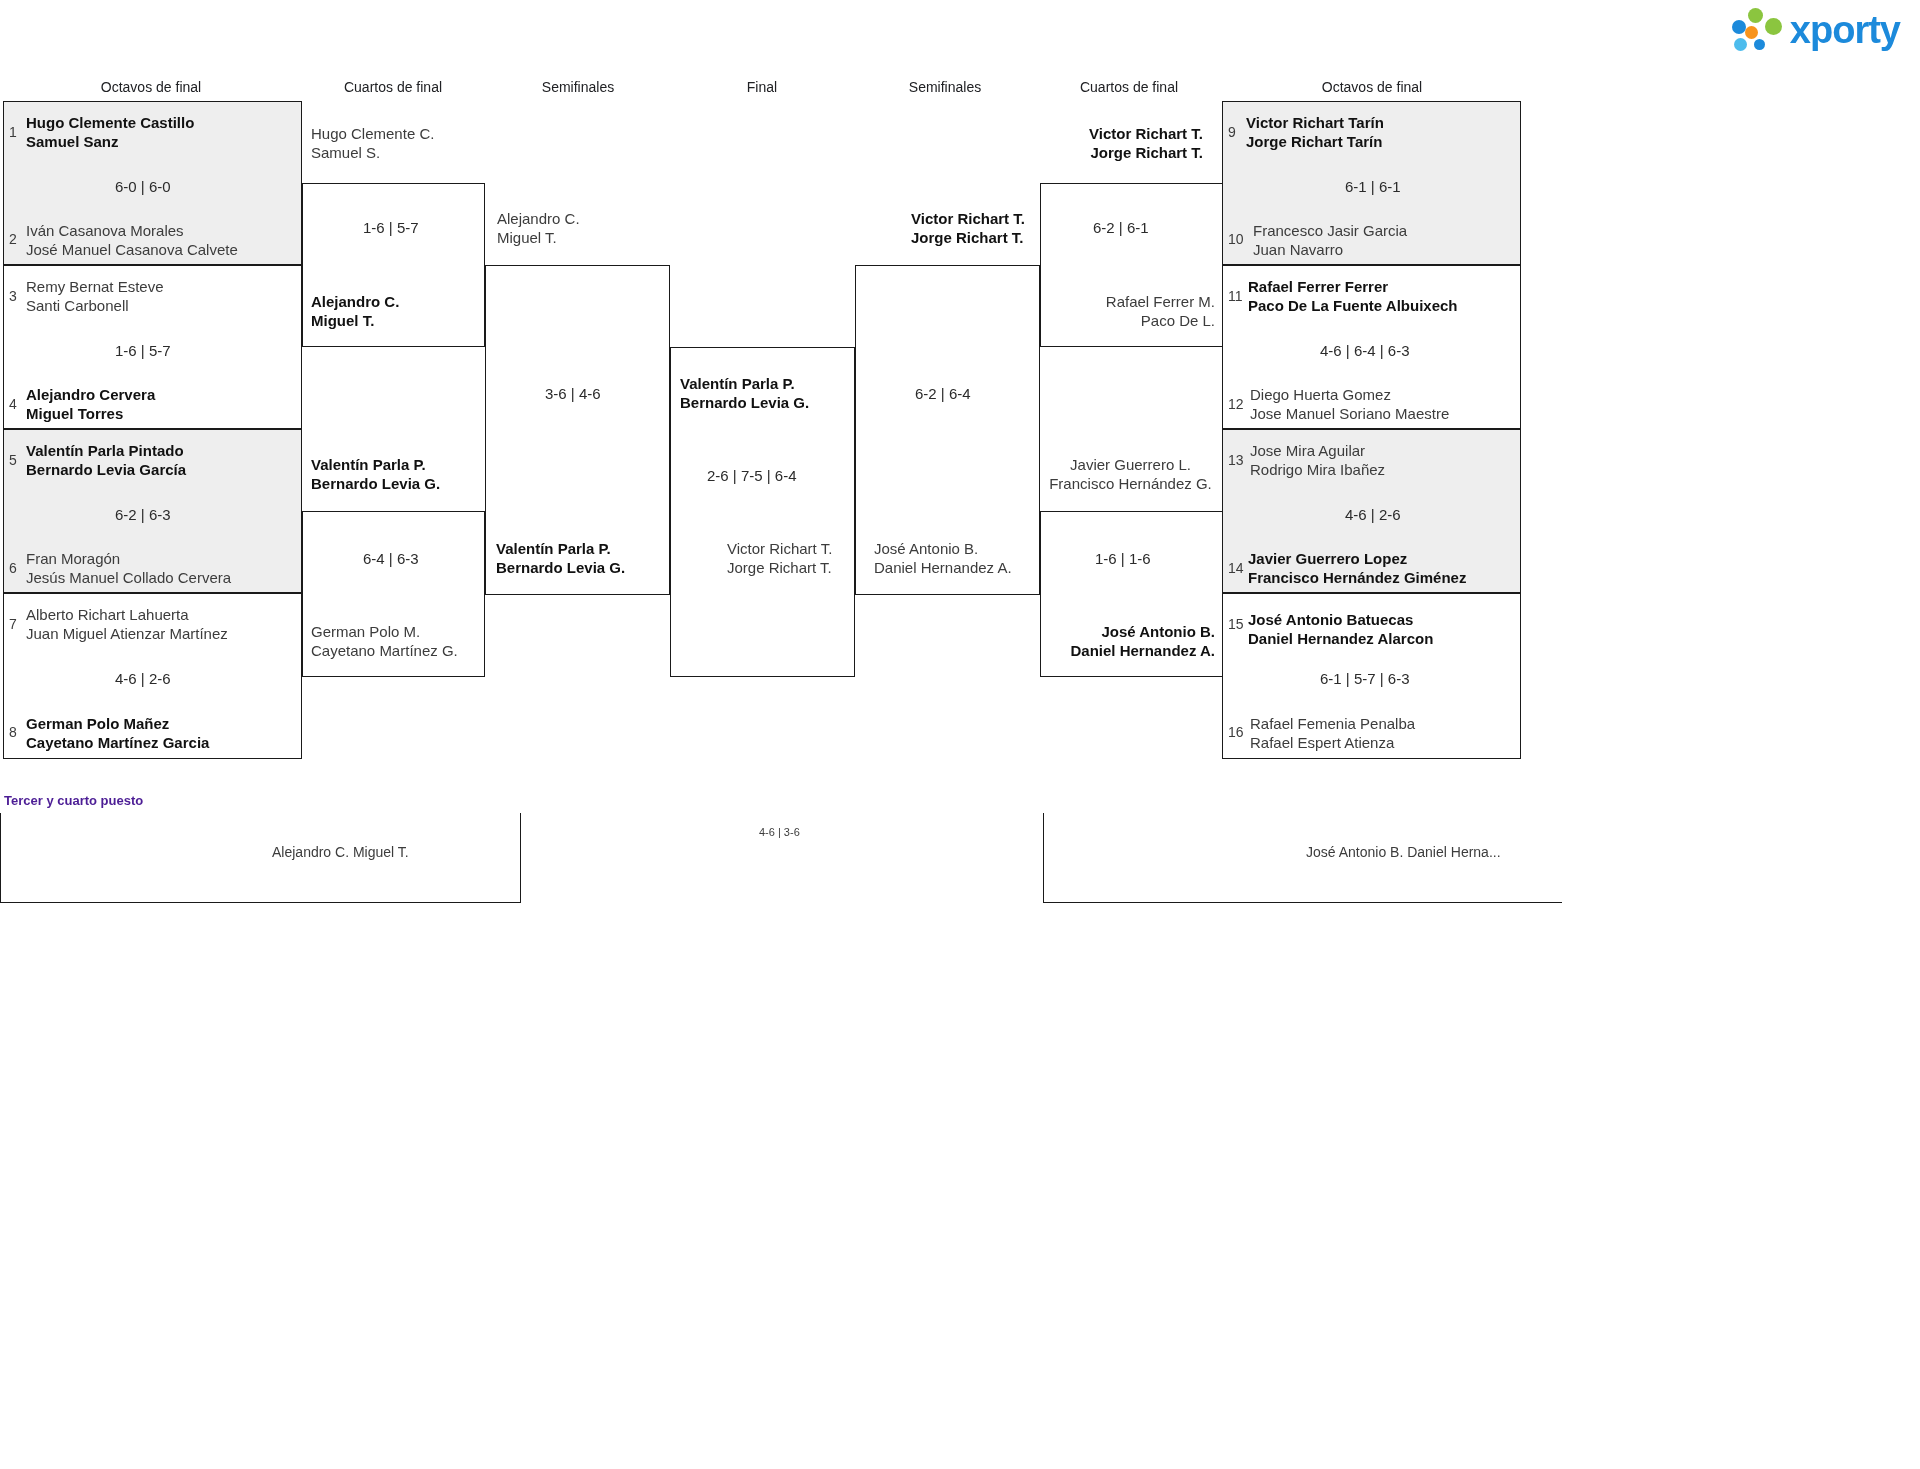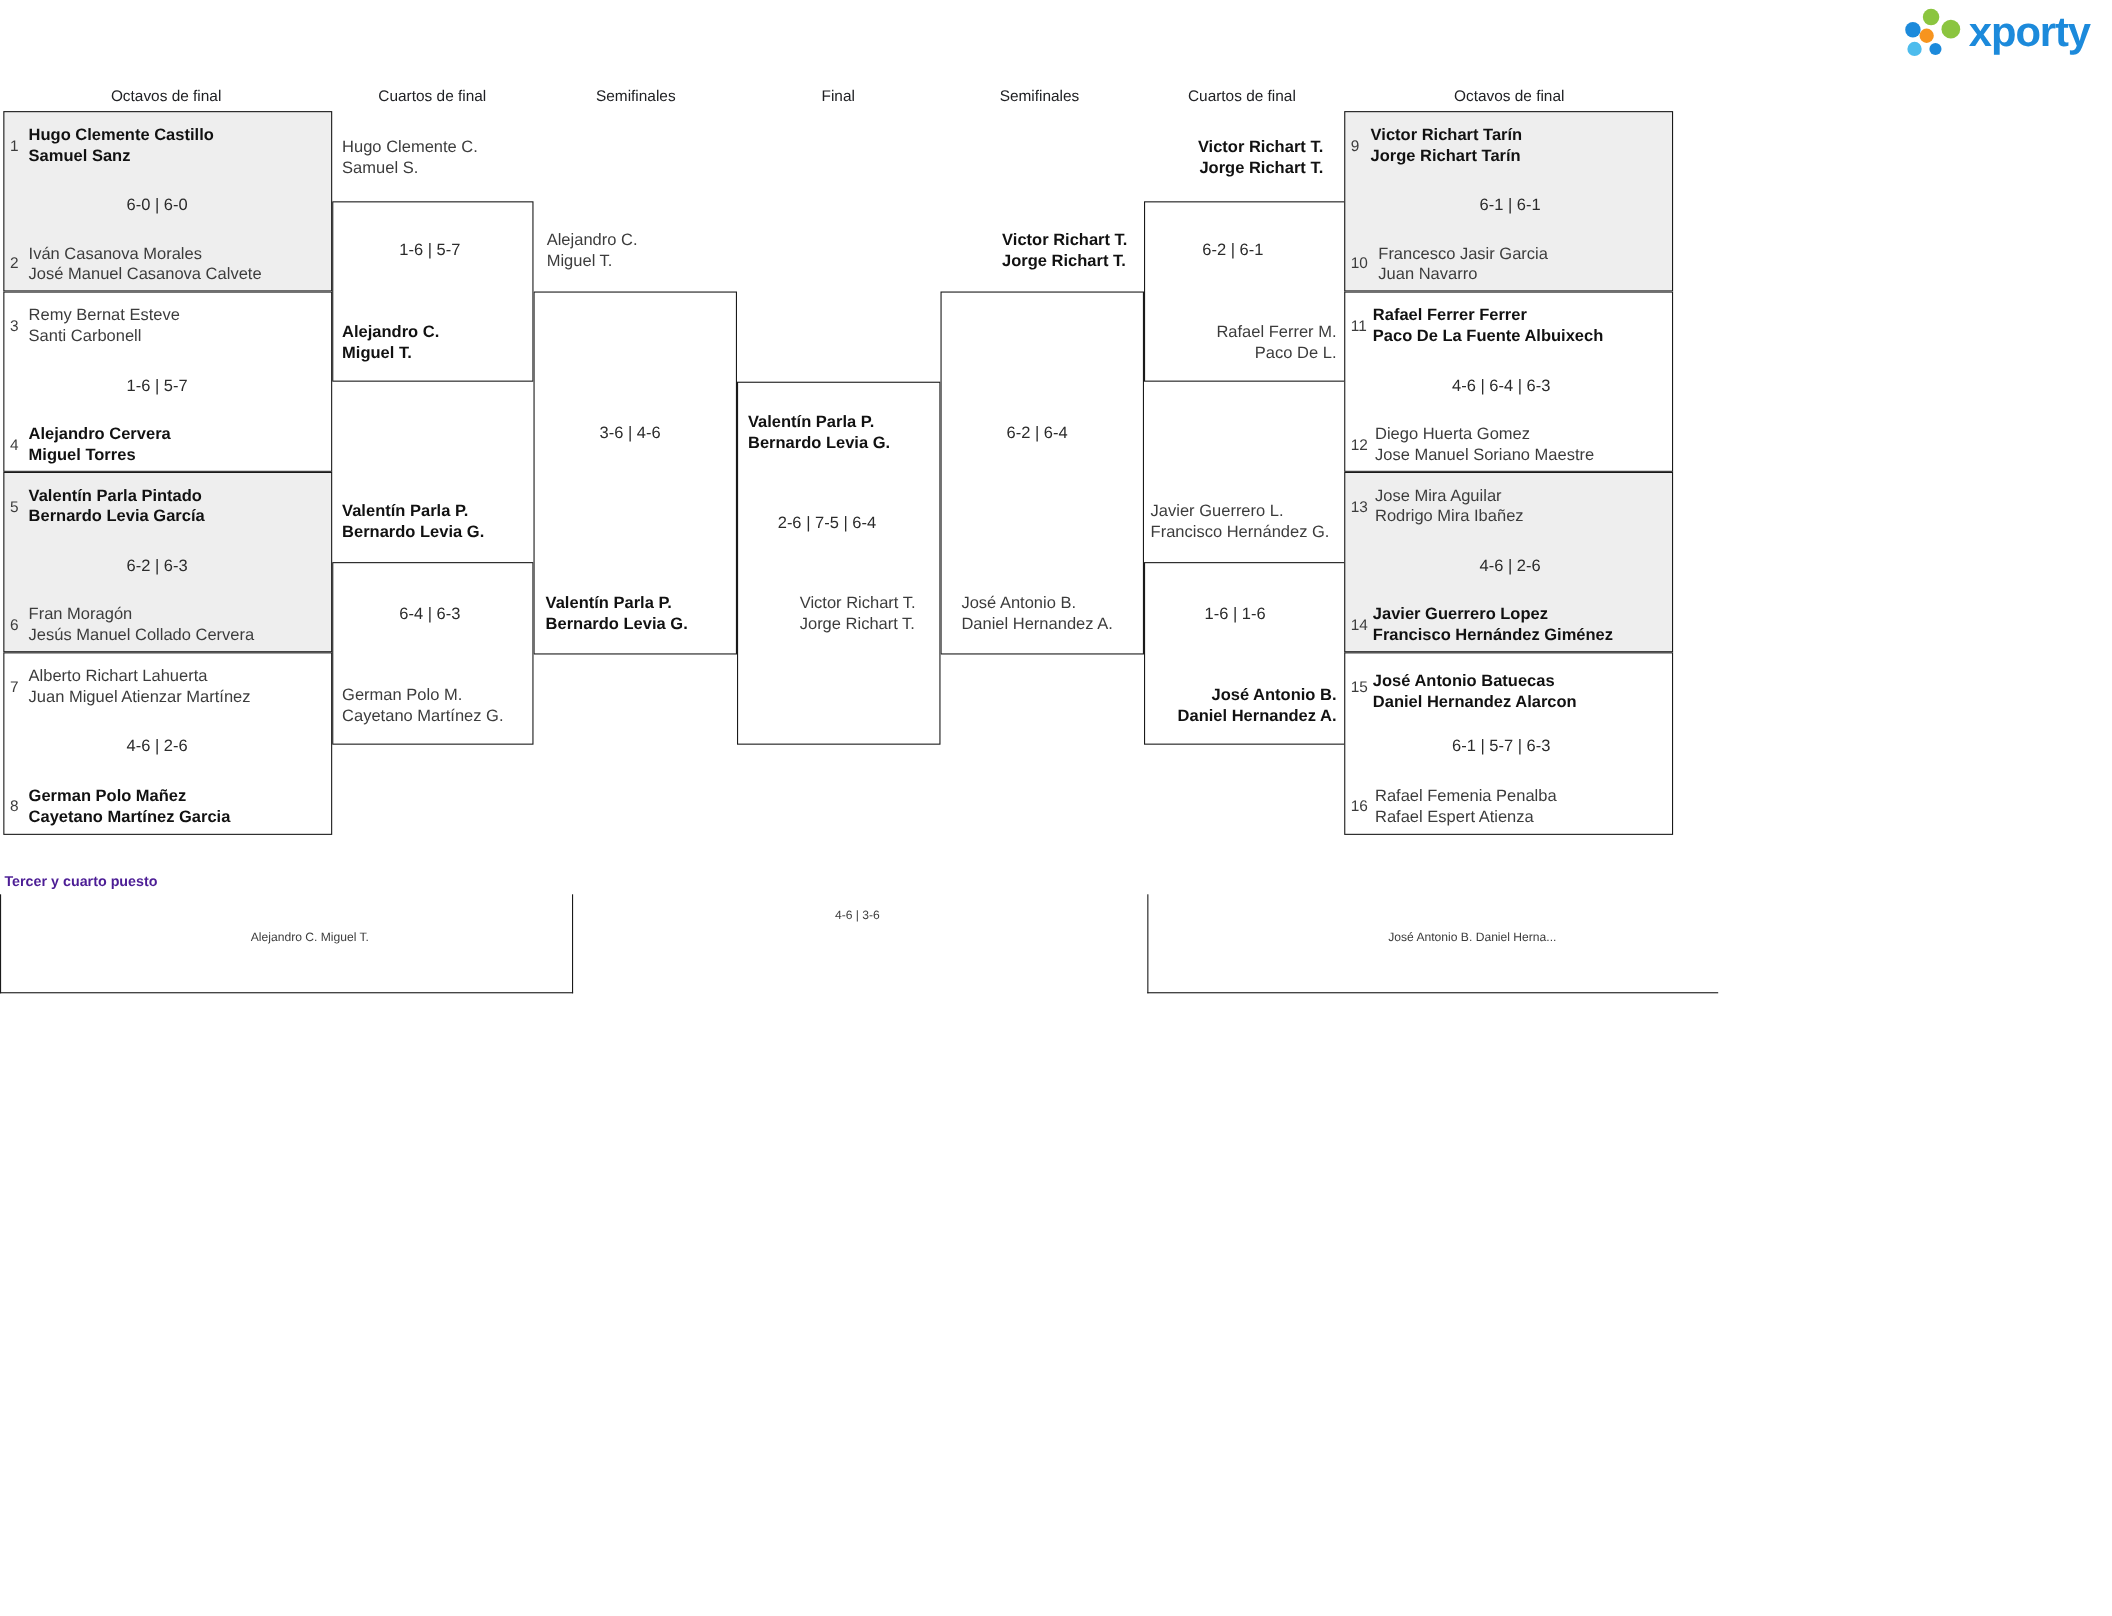--- a/index.html
+++ b/index.html
@@ -30,21 +30,21 @@
   .cell.nobox{border:none;background:transparent;}
 
   .seed{position:absolute;font-size:14px;color:#3c3c3c;}
   .pair{position:absolute;font-size:15px;line-height:19px;white-space:nowrap;}
   .pair.win{font-weight:700;color:#111111;}
   .pair.lose{font-weight:400;color:#3c3c3c;}
   .pair .ln{display:block;}
   .score{position:absolute;font-size:15px;color:#2b2b2b;white-space:nowrap;}
 
   .tp-label{position:absolute;font-size:13px;font-weight:700;color:#4c1d95;}
-  .small-pair{position:absolute;font-size:11px;line-height:15px;color:#3c3c3c;white-space:nowrap;}
+  .small-pair{position:absolute;font-size:14px;line-height:15px;color:#3c3c3c;white-space:nowrap;margin-left:44px;}
   .small-score{position:absolute;font-size:11px;color:#3c3c3c;white-space:nowrap;}
 </style>
 </head>
 <body>
 
 <div id="root">
 
 
   <div class="logo">
     <div class="logo-mark">
@@ -184,21 +184,21 @@
   <div class="pair win" style="left:1089px;top:124px;text-align:right;">
     <span class="ln">Victor Richart T.</span>
     <span class="ln">Jorge Richart T.</span>
   </div>
   <div class="score" style="left:1093px;top:219px;">6-2 | 6-1</div>
   <div class="pair lose" style="left:1093px;top:292px;text-align:right;width:122px;">
     <span class="ln">Rafael Ferrer M.</span>
     <span class="ln">Paco De L.</span>
   </div>
 
-  <div class="pair lose" style="left:1046px;top:455px;text-align:left;width:169px;">
+  <div class="pair lose" style="left:1046px;top:455px;text-align:center;width:169px;">
     <span class="ln">Javier Guerrero L.</span>
     <span class="ln">Francisco Hernández G.</span>
   </div>
   <div class="score" style="left:1095px;top:550px;">1-6 | 1-6</div>
   <div class="pair win" style="left:1046px;top:622px;text-align:right;width:169px;">
     <span class="ln">José Antonio B.</span>
     <span class="ln">Daniel Hernandez A.</span>
   </div>
 
   <div class="cell shaded" style="left:1222px;top:101px;width:299px;height:164px;"></div>

